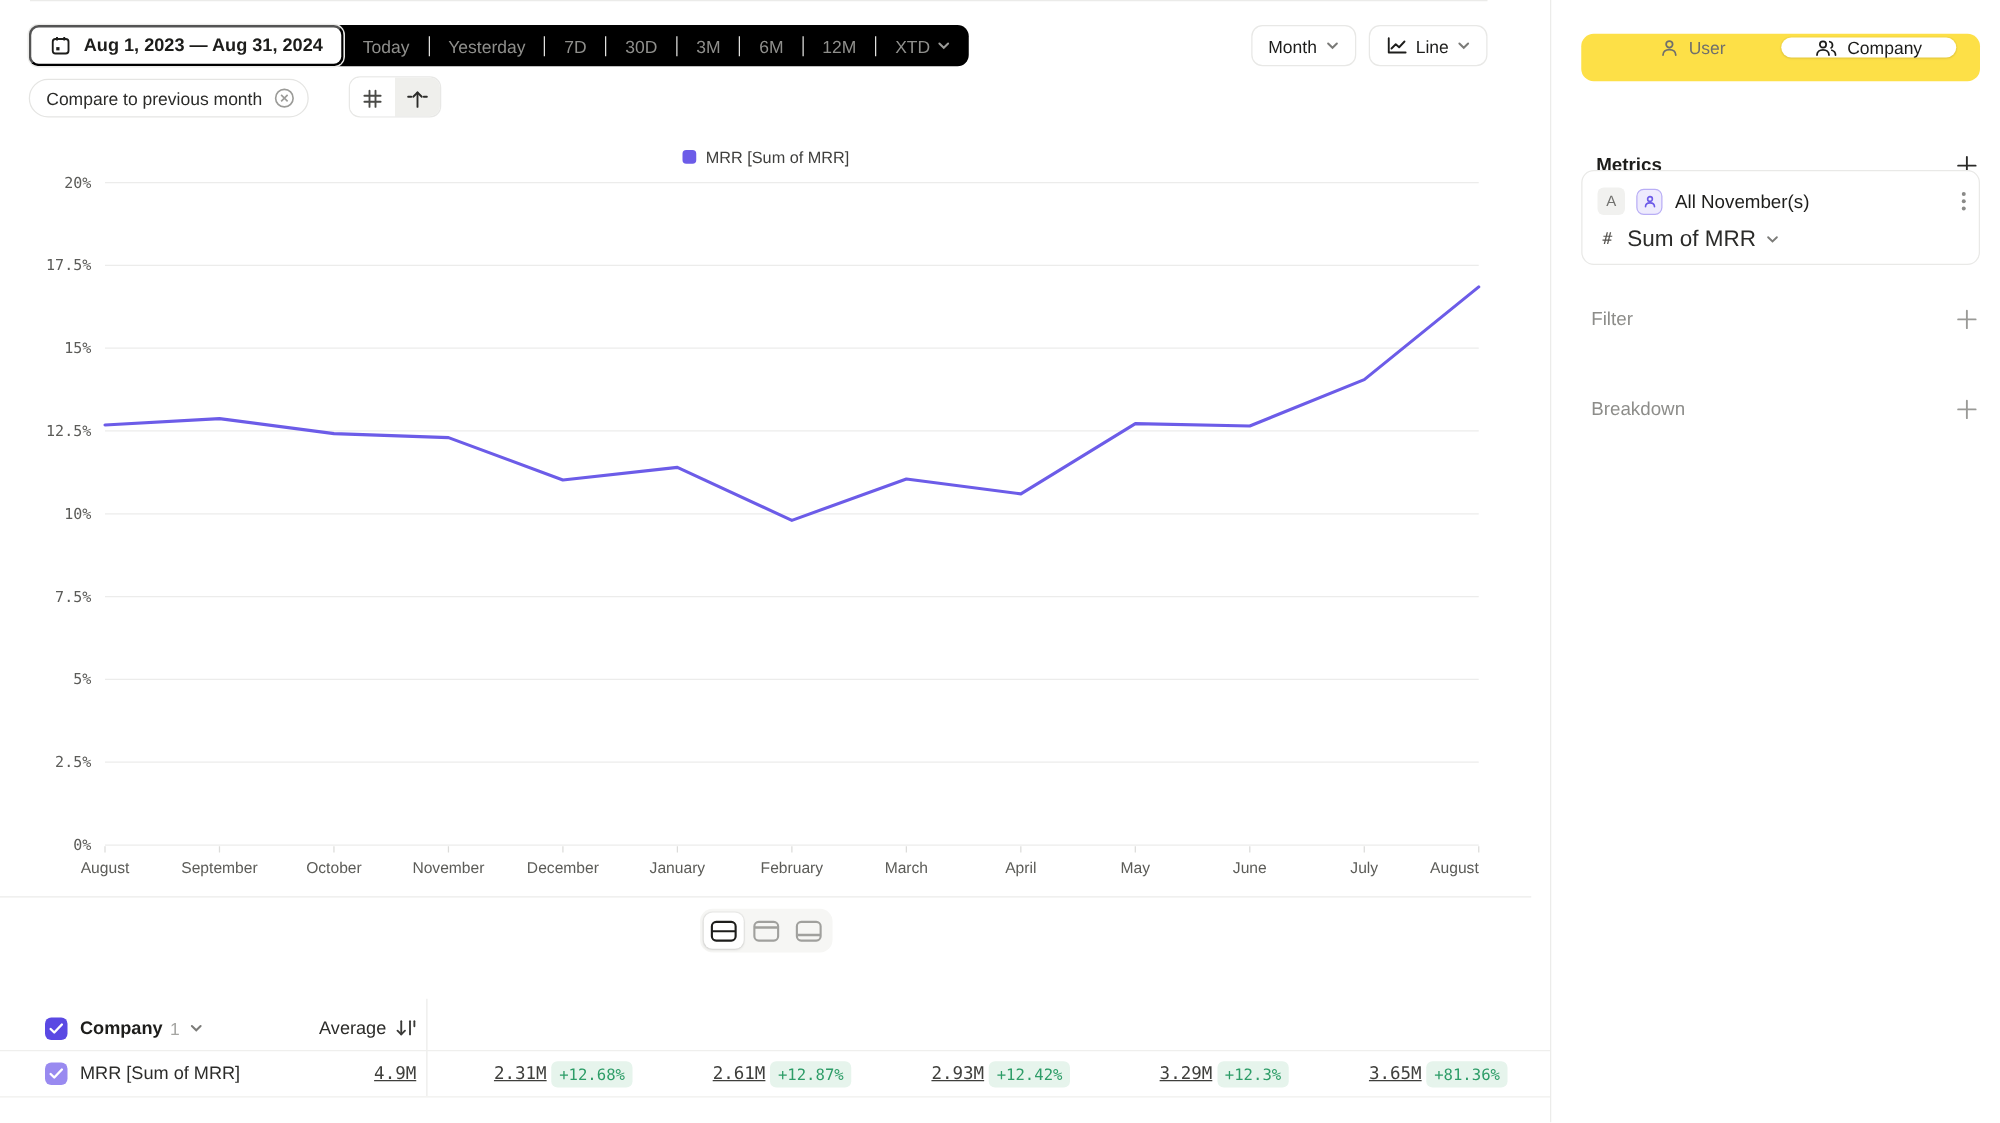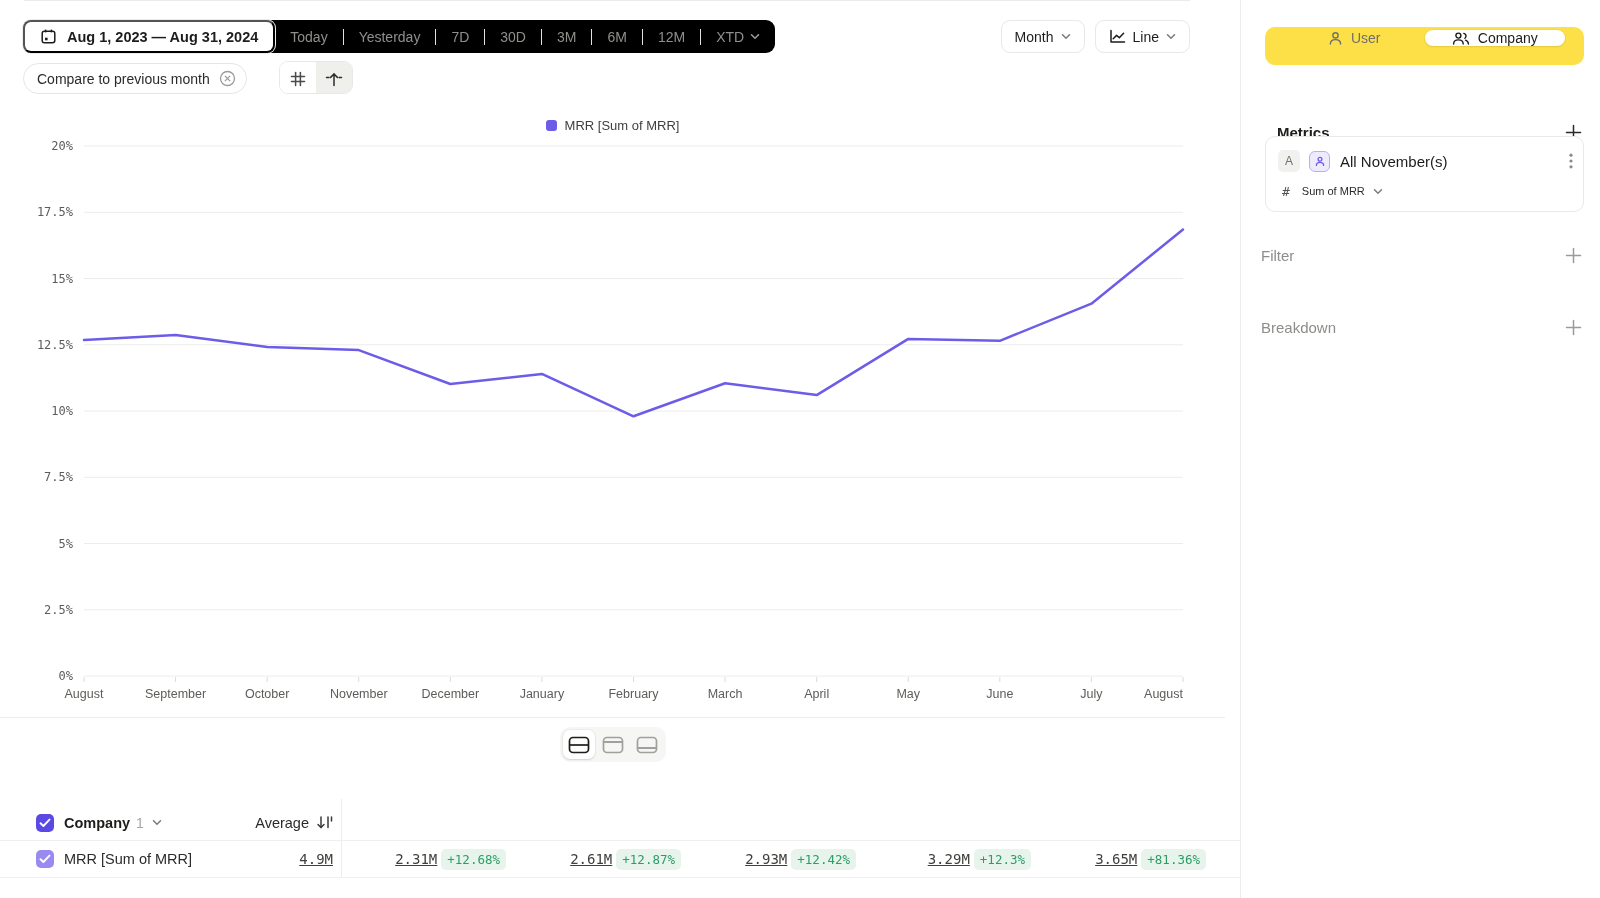--- a/index.html
+++ b/index.html
@@ -70,23 +70,23 @@
   .metrics-title { font-size:15px; font-weight:700; color:#1d1d1b; }
   .icon-btn { background:none; border:none; cursor:pointer; display:flex; padding:0; }
   .metric-card { position:absolute; left:24px; right:16px; top:136px; height:76px; border:1px solid #e9e9e7; border-radius:10px; background:#fff; }
   .mc-row1 { position:absolute; left:12px; right:10px; top:12px; height:24px; display:flex; align-items:center; }
   .mc-row2 { position:absolute; left:16px; right:12px; top:44px; height:20px; display:flex; align-items:center; }
   .a-badge { width:22px; height:22px; border-radius:5px; background:#f1f1ef; color:#71716e; font-size:12px; display:flex; align-items:center; justify-content:center; }
   .entity-icon-badge { width:21px; height:21px; border-radius:6px; background:#eeebfd; border:1px solid #b9aef5; margin-left:9px; display:flex; align-items:center; justify-content:center; }
   .mc-name { margin-left:10px; font-size:15px; font-weight:500; color:#1d1d1b; }
   .mc-dots { margin-left:auto; }
   .mc-hash { font-family:"DejaVu Sans Mono",monospace; font-size:13px; color:#55534f; }
-  .mc-agg { margin-left:12px; font-size:11px; font-weight:500; color:#2b2b29; }
+  .mc-agg { margin-left:12px; font-size:18px; font-weight:500; color:#2b2b29; }
   .mc-agg-chevron { margin-left:8px; display:flex; }
-  .side-row { position:absolute; left:20px; right:18px; display:flex; align-items:center; justify-content:space-between;text-align:center; }
+  .side-row { position:absolute; left:32px; right:18px; display:flex; align-items:center; justify-content:space-between;text-align:center; }
   .side-row-label { font-size:15px; color:#8d8d8a; }
 </style>
 </head>
 <body>
 
 <div class="main">
   <div class="top-hairline"></div>
 
   <div class="row1">
     <div class="preset-group">

